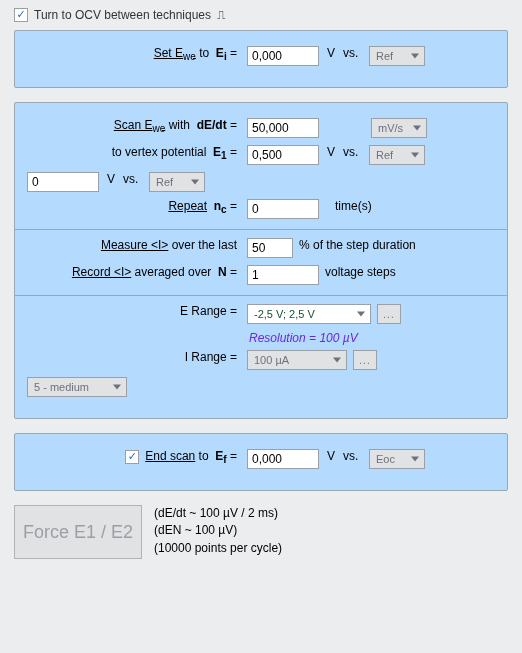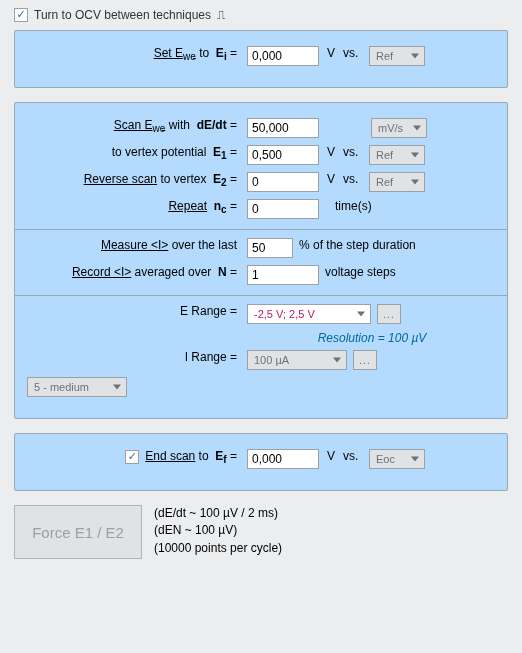--- a/index.html
+++ b/index.html
@@ -80,21 +80,21 @@
     border: 1px solid #99a0a8;
     background: #e0e2e4;
     color: #6d727a;
     padding: 0 18px 0 6px;
     font-size: 11px;
     display: inline-flex;
     align-items: center;
     position: relative;
     min-width: 56px;
   }
-  .sel.white { background: #fff; color: #be185d; }
+  .sel.white { background: #fff; color: #14532d; }
   .sel::after {
     content: "";
     position: absolute;
     right: 5px; top: 50%;
     transform: translateY(-50%);
     border-left: 4px solid transparent;
     border-right: 4px solid transparent;
     border-top: 5px solid #6d727a;
   }
   .dots-btn {
@@ -108,42 +108,41 @@
     font-size: 10px;
     letter-spacing: 1px;
   }
   hr.sep {
     border: none;
     border-top: 1px solid #9aa8b4;
     margin: 8px -12px;
   }
   .resolution {
     font-style: italic;
-    color: #0369a1;
+    color: #6d28d9;
     margin-left: 222px;
     margin-top: 2px;
     margin-bottom: 4px;
-    text-align: center;
   }
   .footer {
     display: flex;
     align-items: flex-start;
     gap: 12px;
     margin-top: 4px;
   }
   .force-btn {
     width: 128px;
     height: 54px;
     border: 1px solid #b0b4ba;
     background: #e0e2e4;
     color: #9b9fa6;
     display: flex;
     align-items: center;
     justify-content: center;
-    font-size: 15px;
+    font-size: 18px;
   }
   .footer-text { line-height: 1.45; }
 </style>
 </head>
 <body>
 
 <div class="panel">
 
   <div class="topline">
     <span class="chk">
@@ -177,23 +176,20 @@
     <div class="row">
       <span class="lab">
         <span>to vertex potential</span>&nbsp;&nbsp;<b>E<span class="sub">1</span></b>&nbsp;=
       </span>
       <input class="input" value="0,500" style="">
       <span class="unit">V</span>
       <span class="vs">vs.</span>
       <span class="sel">Ref</span>
     </div>
     <div class="row">
-      <span class="lab">
-        <span class="u">Reverse scan</span> to vertex &nbsp;<b>E<span class="sub">2</span></b>&nbsp;=
-      </span>
       <input class="input" value="0" style="">
       <span class="unit">V</span>
       <span class="vs">vs.</span>
       <span class="sel">Ref</span>
     </div>
     <div class="row">
       <span class="lab">
         <span class="u">Repeat</span>&nbsp;&nbsp;<b>n<span class="sub">c</span></b>&nbsp;=
       </span>
       <input class="input" value="0" style="">

